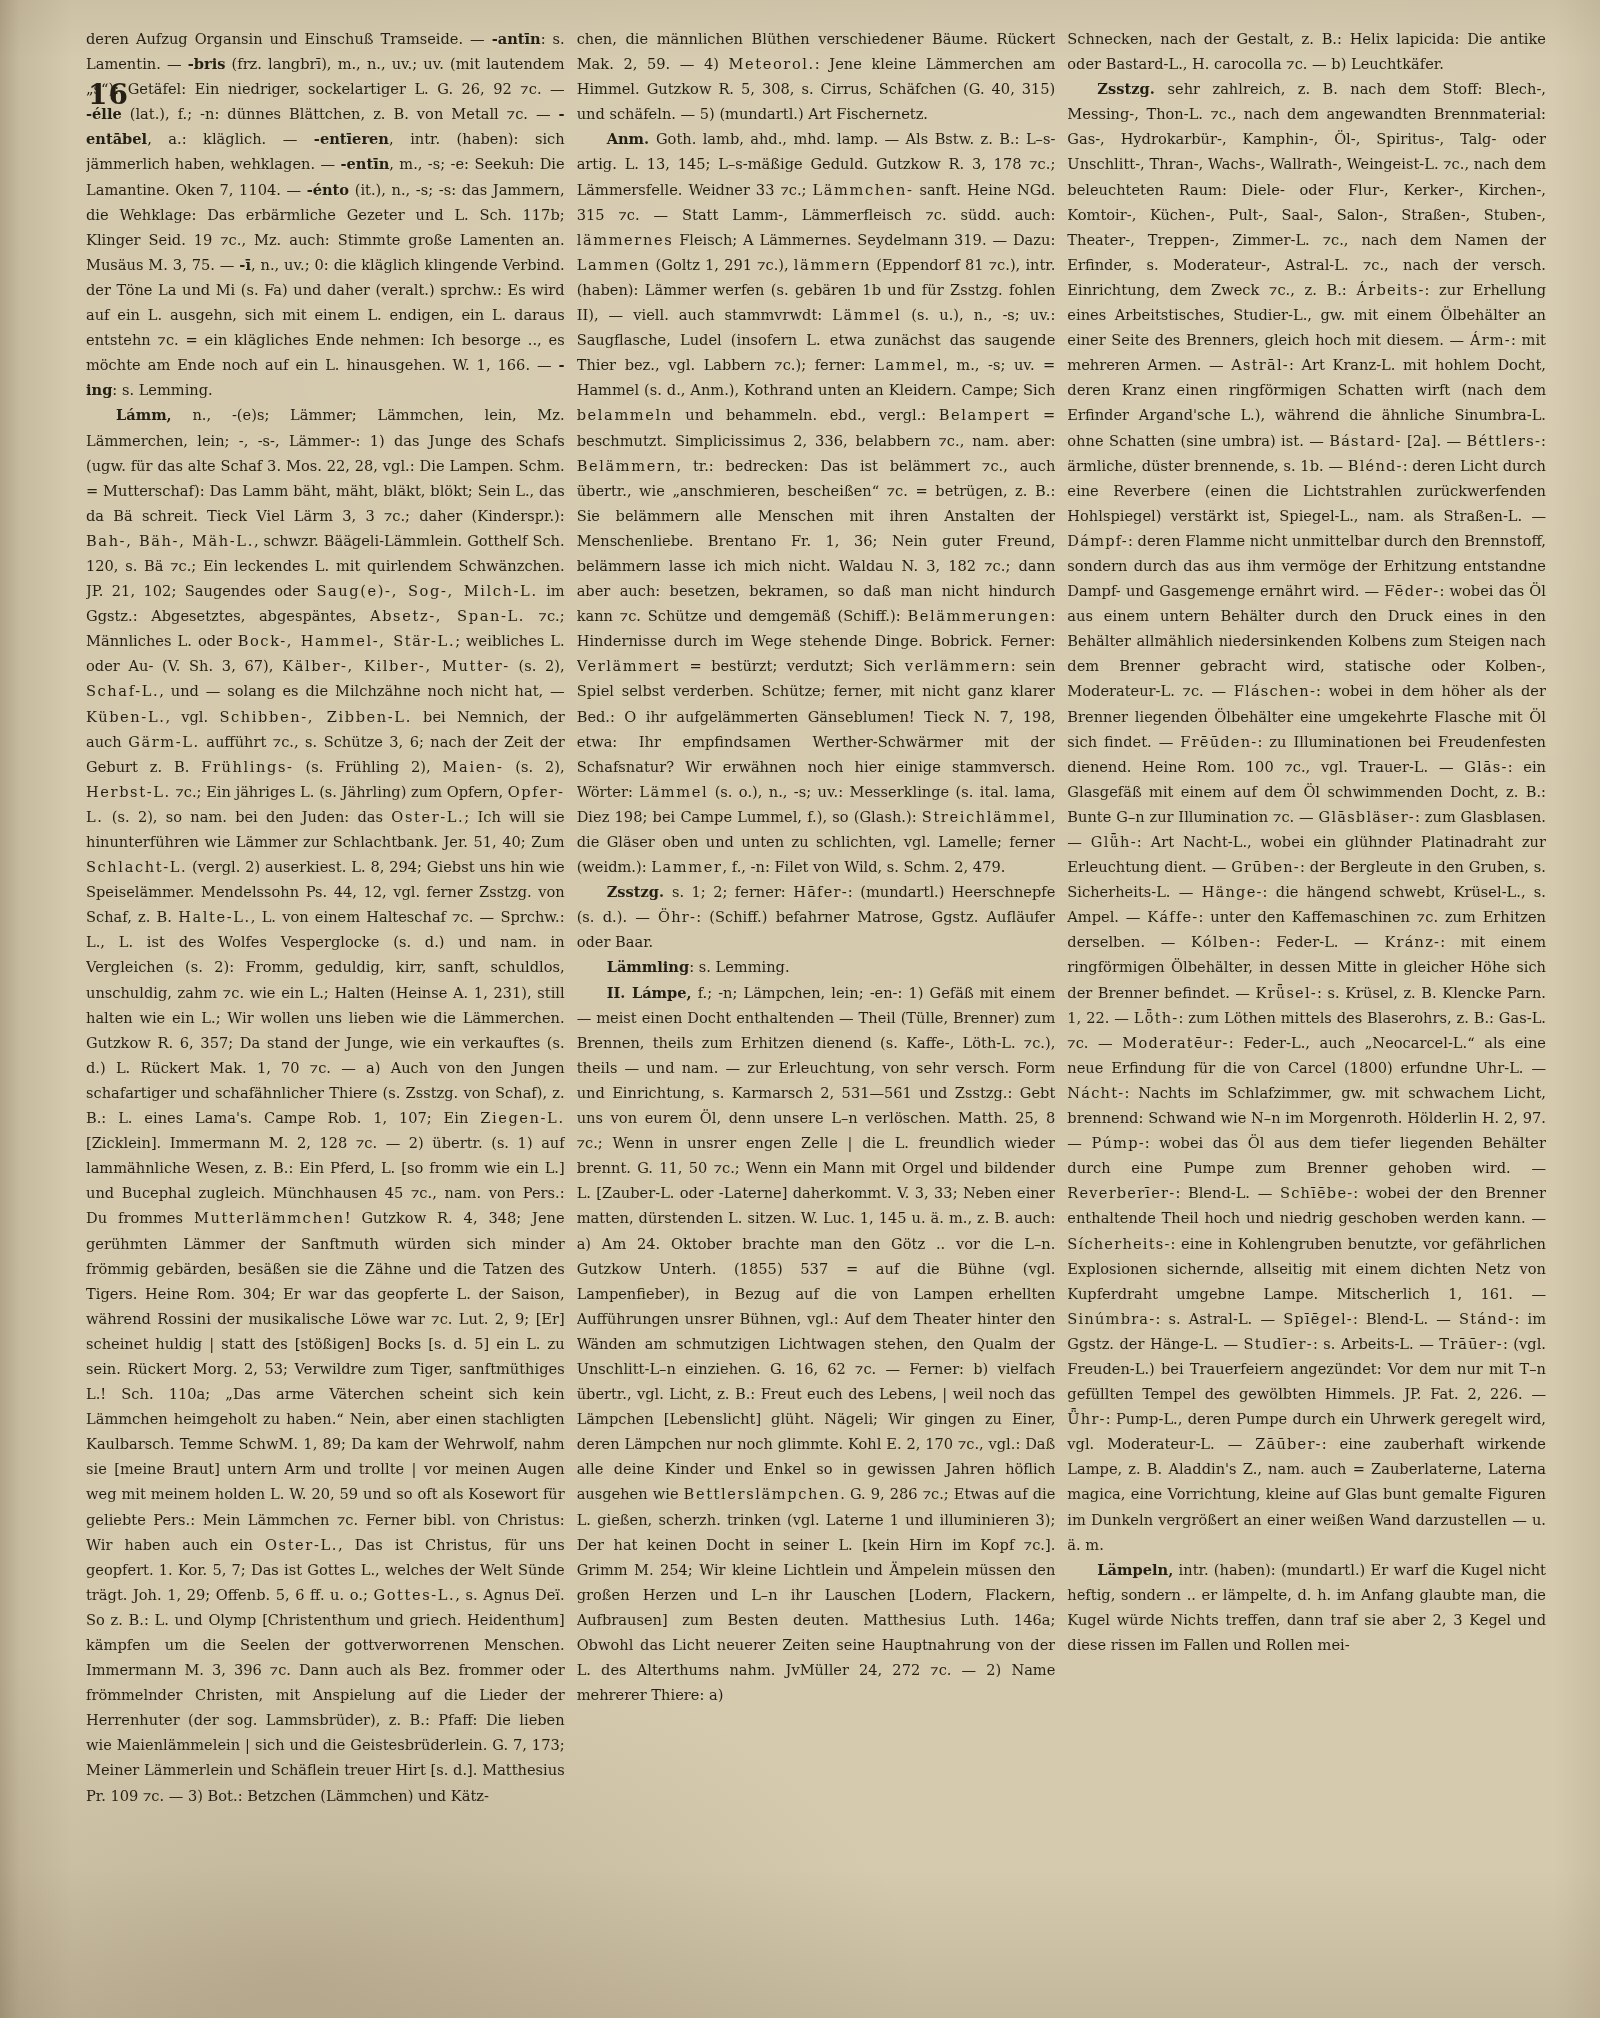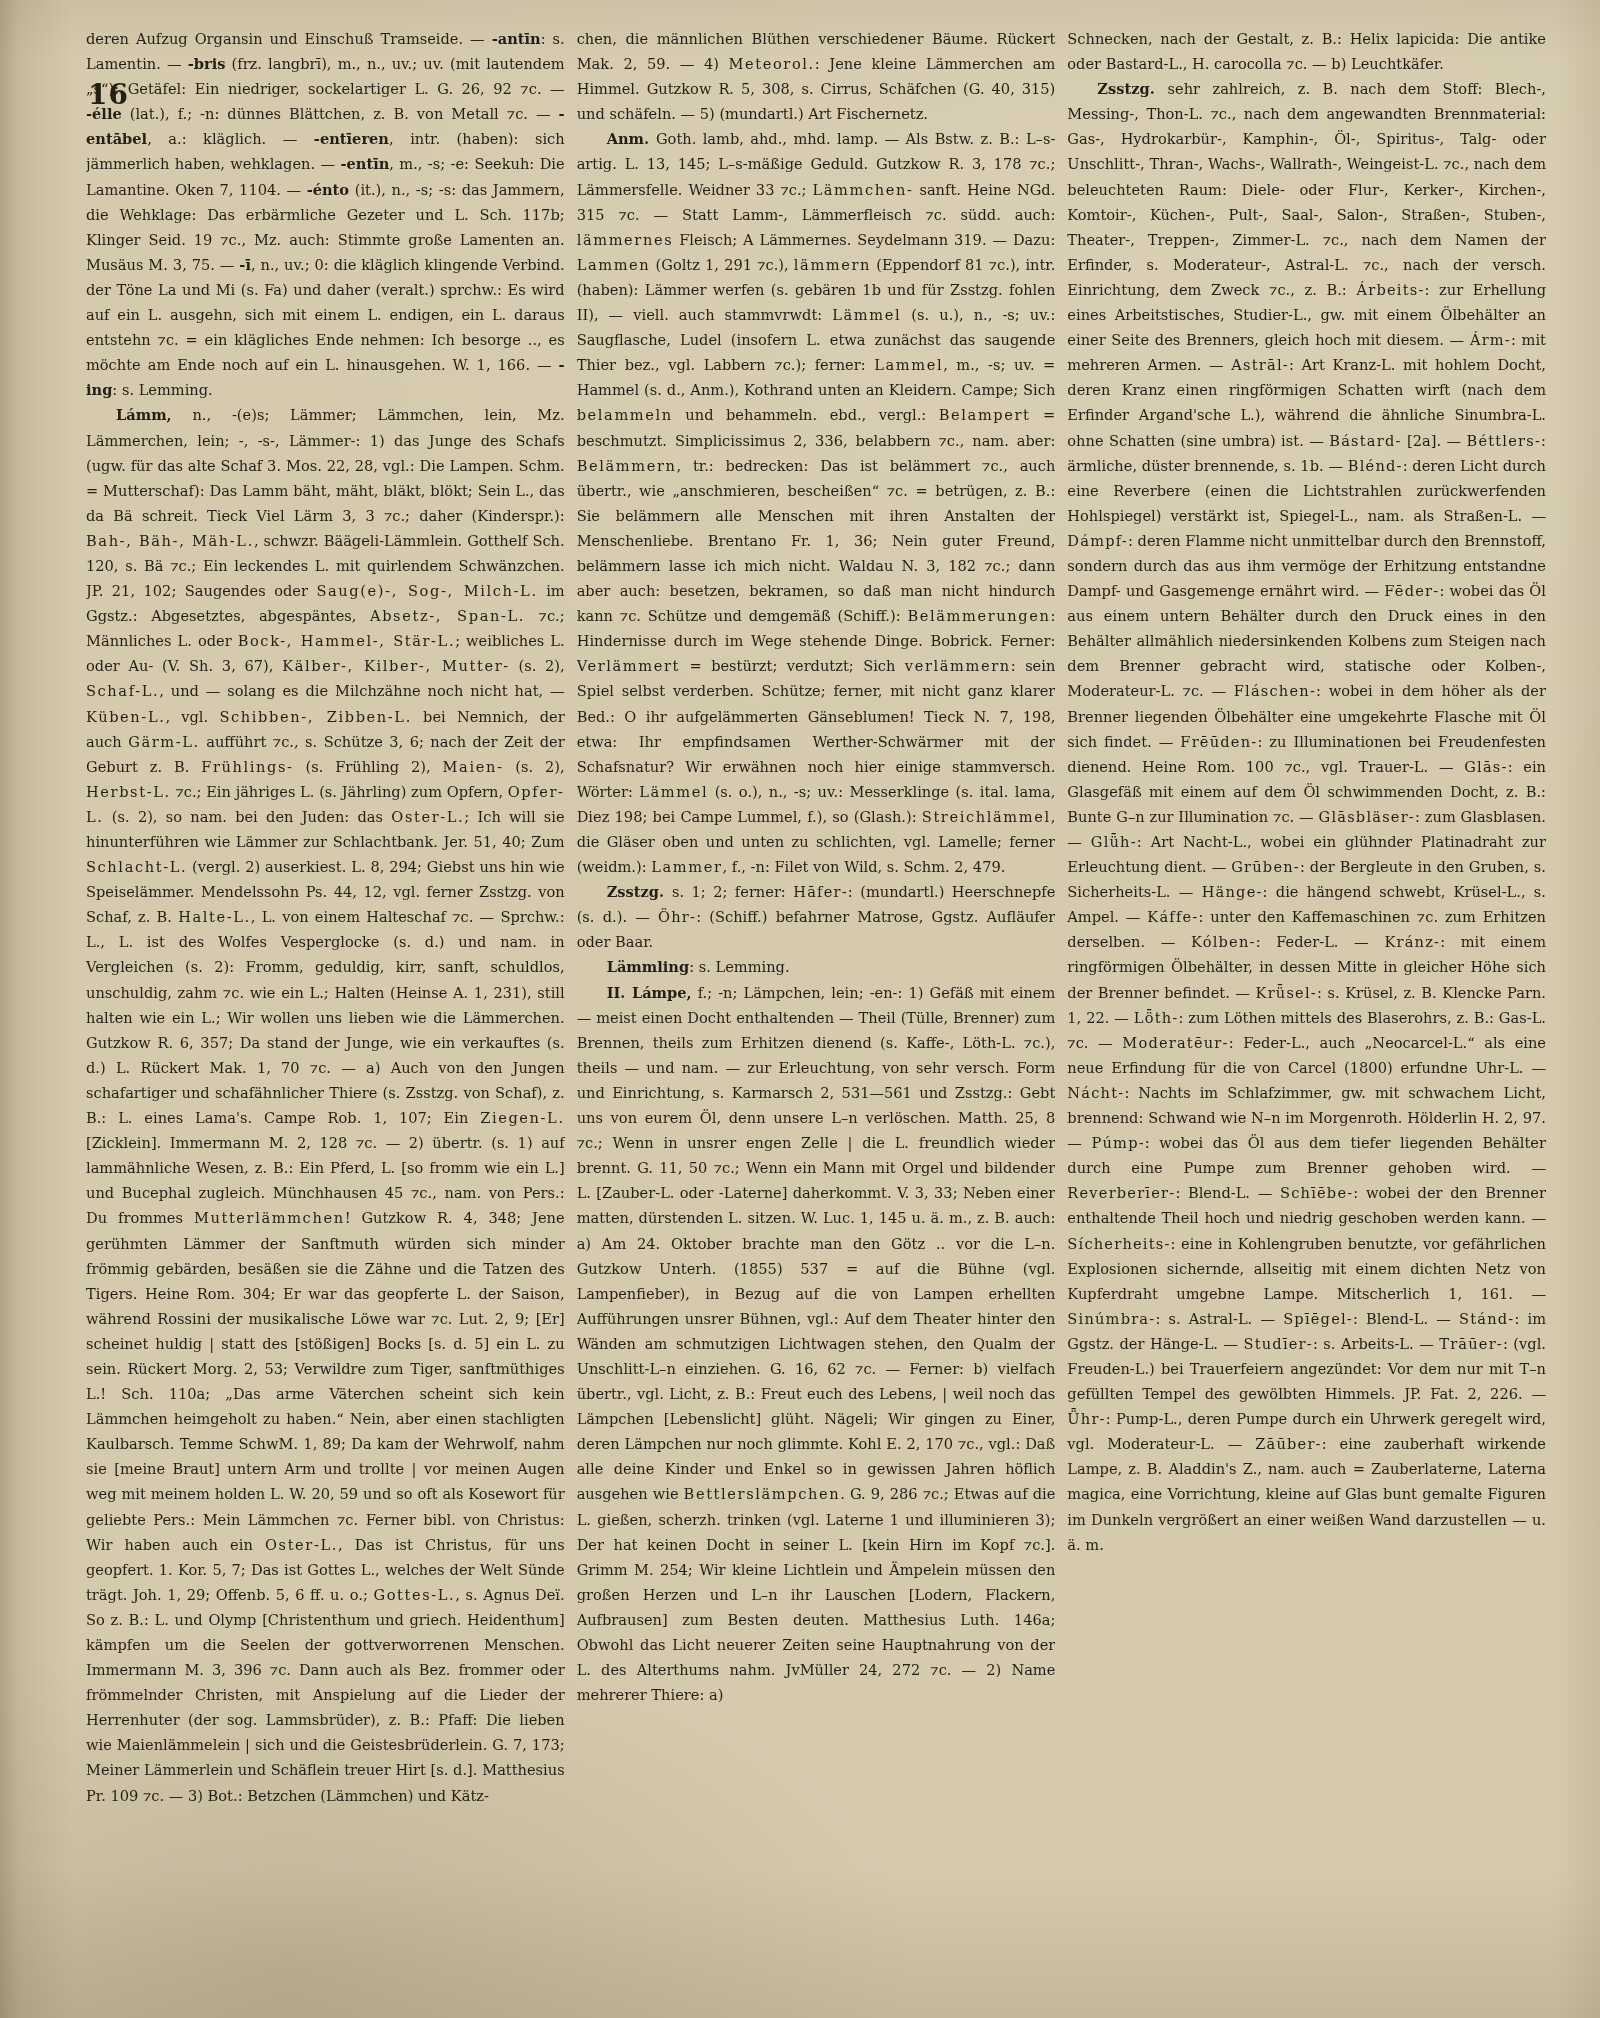--- a/index.html
+++ b/index.html
@@ -63,15 +63,16 @@
     <div class="col">
         <p class="para"><span>chen, die männlichen Blüthen verschiedener Bäume. Rückert Mak. 2, 59. — 4) </span><span class="sp">Meteorol.</span><span>: Jene kleine Lämmerchen am Himmel. Gutzkow R. 5, 308, s. Cirrus, Schäfchen (G. 40, 315) und schäfeln. — 5) (mundartl.) Art Fischernetz.</span></p>
         <p class="para indent"><span class="b">Anm. </span><span>Goth. lamb, ahd., mhd. lamp. — Als Bstw. z. B.: L–s-artig. L. 13, 145; L–s-mäßige Geduld. Gutzkow R. 3, 178 ⁊c.; Lämmersfelle. Weidner 33 ⁊c.; </span><span class="sp">Lämmchen-</span><span> sanft. Heine NGd. 315 ⁊c. — Statt Lamm-, Lämmerfleisch ⁊c. südd. auch: </span><span class="sp">lämmernes</span><span> Fleisch; A Lämmernes. Seydelmann 319. — Dazu: </span><span class="sp">Lammen</span><span> (Goltz 1, 291 ⁊c.), </span><span class="sp">lämmern</span><span> (Eppendorf 81 ⁊c.), intr. (haben): Lämmer werfen (s. gebären 1b und für Zsstzg. fohlen II), — viell. auch stammvrwdt: </span><span class="sp">Lämmel</span><span> (s. u.), n., -s; uv.: Saugflasche, Ludel (insofern L. etwa zunächst das saugende Thier bez., vgl. Labbern ⁊c.); ferner: </span><span class="sp">Lammel</span><span>, m., -s; uv. = Hammel (s. d., Anm.), Kothrand unten an Kleidern. Campe; Sich </span><span class="sp">belammeln</span><span> und behammeln. ebd., vergl.: </span><span class="sp">Belampert</span><span> = beschmutzt. Simplicissimus 2, 336, belabbern ⁊c., nam. aber: </span><span class="sp">Belämmern</span><span>, tr.: bedrecken: Das ist belämmert ⁊c., auch übertr., wie „anschmieren, bescheißen“ ⁊c. = betrügen, z. B.: Sie belämmern alle Menschen mit ihren Anstalten der Menschenliebe. Brentano Fr. 1, 36; Nein guter Freund, belämmern lasse ich mich nicht. Waldau N. 3, 182 ⁊c.; dann aber auch: besetzen, bekramen, so daß man nicht hindurch kann ⁊c. Schütze und demgemäß (Schiff.): </span><span class="sp">Belämmerungen</span><span>: Hindernisse durch im Wege stehende Dinge. Bobrick. Ferner: </span><span class="sp">Verlämmert</span><span> = bestürzt; verdutzt; Sich </span><span class="sp">verlämmern</span><span>: sein Spiel selbst verderben. Schütze; ferner, mit nicht ganz klarer Bed.: O ihr aufgelämmerten Gänseblumen! Tieck N. 7, 198, etwa: Ihr empfindsamen Werther-Schwärmer mit der Schafsnatur? Wir erwähnen noch hier einige stammversch. Wörter: </span><span class="sp">Lämmel</span><span> (s. o.), n., -s; uv.: Messerklinge (s. ital. lama, Diez 198; bei Campe Lummel, f.), so (Glash.): </span><span class="sp">Streichlämmel</span><span>, die Gläser oben und unten zu schlichten, vgl. Lamelle; ferner (weidm.): </span><span class="sp">Lammer</span><span>, f., -n: Filet von Wild, s. Schm. 2, 479.</span></p>
         <p class="para indent"><span class="b">Zsstzg. </span><span>s. 1; 2; ferner: </span><span class="g">Hāfer-</span><span>: (mundartl.) Heerschnepfe (s. d.). — </span><span class="g">Öhr-</span><span>: (Schiff.) befahrner Matrose, Ggstz. Aufläufer oder Baar.</span></p>
         <p class="para indent"><span class="b">Lämmling</span><span>: s. Lemming.</span></p>
         <p class="para indent"><span class="b">II. Lámpe,</span><span> f.; -n; Lämpchen, lein; -en-: 1) Gefäß mit einem — meist einen Docht enthaltenden — Theil (Tülle, Brenner) zum Brennen, theils zum Erhitzen dienend (s. Kaffe-, Löth-L. ⁊c.), theils — und nam. — zur Erleuchtung, von sehr versch. Form und Einrichtung, s. Karmarsch 2, 531—561 und Zsstzg.: Gebt uns von eurem Öl, denn unsere L–n verlöschen. Matth. 25, 8 ⁊c.; Wenn in unsrer engen Zelle | die L. freundlich wieder brennt. G. 11, 50 ⁊c.; Wenn ein Mann mit Orgel und bildender L. [Zauber-L. oder -Laterne] daherkommt. V. 3, 33; Neben einer matten, dürstenden L. sitzen. W. Luc. 1, 145 u. ä. m., z. B. auch: a) Am 24. Oktober brachte man den Götz .. vor die L–n. Gutzkow Unterh. (1855) 537 = auf die Bühne (vgl. Lampenfieber), in Bezug auf die von Lampen erhellten Aufführungen unsrer Bühnen, vgl.: Auf dem Theater hinter den Wänden am schmutzigen Lichtwagen stehen, den Qualm der Unschlitt-L–n einziehen. G. 16, 62 ⁊c. — Ferner: b) vielfach übertr., vgl. Licht, z. B.: Freut euch des Lebens, | weil noch das Lämpchen [Lebenslicht] glüht. Nägeli; Wir gingen zu Einer, deren Lämpchen nur noch glimmte. Kohl E. 2, 170 ⁊c., vgl.: Daß alle deine Kinder und Enkel so in gewissen Jahren höflich ausgehen wie </span><span class="sp">Bettlerslämpchen</span><span>. G. 9, 286 ⁊c.; Etwas auf die L. gießen, scherzh. trinken (vgl. Laterne 1 und illuminieren 3); Der hat keinen Docht in seiner L. [kein Hirn im Kopf ⁊c.]. Grimm M. 254; Wir kleine Lichtlein und Ämpelein müssen den großen Herzen und L–n ihr Lauschen [Lodern, Flackern, Aufbrausen] zum Besten deuten. Matthesius Luth. 146a; Obwohl das Licht neuerer Zeiten seine Hauptnahrung von der L. des Alterthums nahm. JvMüller 24, 272 ⁊c. — 2) Name mehrerer Thiere: a)</span></p>
       </div>
     <div class="col">
         <p class="para"><span>Schnecken, nach der Gestalt, z. B.: Helix lapicida: Die antike oder Bastard-L., H. carocolla ⁊c. — b) Leuchtkäfer.</span></p>
         <p class="para indent"><span class="b">Zsstzg. </span><span>sehr zahlreich, z. B. nach dem Stoff: Blech-, Messing-, Thon-L. ⁊c., nach dem angewandten Brennmaterial: Gas-, Hydrokarbür-, Kamphin-, Öl-, Spiritus-, Talg- oder Unschlitt-, Thran-, Wachs-, Wallrath-, Weingeist-L. ⁊c., nach dem beleuchteten Raum: Diele- oder Flur-, Kerker-, Kirchen-, Komtoir-, Küchen-, Pult-, Saal-, Salon-, Straßen-, Stuben-, Theater-, Treppen-, Zimmer-L. ⁊c., nach dem Namen der Erfinder, s. Moderateur-, Astral-L. ⁊c., nach der versch. Einrichtung, dem Zweck ⁊c., z. B.: </span><span class="g">Árbeits-</span><span>: zur Erhellung eines Arbeitstisches, Studier-L., gw. mit einem Ölbehälter an einer Seite des Brenners, gleich hoch mit diesem. — </span><span class="g">Árm-</span><span>: mit mehreren Armen. — </span><span class="g">Astrāl-</span><span>: Art Kranz-L. mit hohlem Docht, deren Kranz einen ringförmigen Schatten wirft (nach dem Erfinder Argand'sche L.), während die ähnliche Sinumbra-L. ohne Schatten (sine umbra) ist. — </span><span class="g">Bástard-</span><span> [2a]. — </span><span class="g">Béttlers-</span><span>: ärmliche, düster brennende, s. 1b. — </span><span class="g">Blénd-</span><span>: deren Licht durch eine Reverbere (einen die Lichtstrahlen zurückwerfenden Hohlspiegel) verstärkt ist, Spiegel-L., nam. als Straßen-L. — </span><span class="g">Dámpf-</span><span>: deren Flamme nicht unmittelbar durch den Brennstoff, sondern durch das aus ihm vermöge der Erhitzung entstandne Dampf- und Gasgemenge ernährt wird. — </span><span class="g">Fēder-</span><span>: wobei das Öl aus einem untern Behälter durch den Druck eines in den Behälter allmählich niedersinkenden Kolbens zum Steigen nach dem Brenner gebracht wird, statische oder Kolben-, Moderateur-L. ⁊c. — </span><span class="g">Fláschen-</span><span>: wobei in dem höher als der Brenner liegenden Ölbehälter eine umgekehrte Flasche mit Öl sich findet. — </span><span class="g">Frēūden-</span><span>: zu Illuminationen bei Freudenfesten dienend. Heine Rom. 100 ⁊c., vgl. Trauer-L. — </span><span class="g">Glās-</span><span>: ein Glasgefäß mit einem auf dem Öl schwimmenden Docht, z. B.: Bunte G–n zur Illumination ⁊c. — </span><span class="g">Glāsbläser-</span><span>: zum Glasblasen. — </span><span class="g">Glǖh-</span><span>: Art Nacht-L., wobei ein glühnder Platinadraht zur Erleuchtung dient. — </span><span class="g">Grūben-</span><span>: der Bergleute in den Gruben, s. Sicherheits-L. — </span><span class="g">Hänge-</span><span>: die hängend schwebt, Krüsel-L., s. Ampel. — </span><span class="g">Káffe-</span><span>: unter den Kaffemaschinen ⁊c. zum Erhitzen derselben. — </span><span class="g">Kólben-</span><span>: Feder-L. — </span><span class="g">Kránz-</span><span>: mit einem ringförmigen Ölbehälter, in dessen Mitte in gleicher Höhe sich der Brenner befindet. — </span><span class="g">Krǖsel-</span><span>: s. Krüsel, z. B. Klencke Parn. 1, 22. — </span><span class="g">Lȫth-</span><span>: zum Löthen mittels des Blaserohrs, z. B.: Gas-L. ⁊c. — </span><span class="g">Moderatēur-</span><span>: Feder-L., auch „Neocarcel-L.“ als eine neue Erfindung für die von Carcel (1800) erfundne Uhr-L. — </span><span class="g">Nácht-</span><span>: Nachts im Schlafzimmer, gw. mit schwachem Licht, brennend: Schwand wie N–n im Morgenroth. Hölderlin H. 2, 97. — </span><span class="g">Púmp-</span><span>: wobei das Öl aus dem tiefer liegenden Behälter durch eine Pumpe zum Brenner gehoben wird. — </span><span class="g">Reverberīer-</span><span>: Blend-L. — </span><span class="g">Schīēbe-</span><span>: wobei der den Brenner enthaltende Theil hoch und niedrig geschoben werden kann. — </span><span class="g">Sícherheits-</span><span>: eine in Kohlengruben benutzte, vor gefährlichen Explosionen sichernde, allseitig mit einem dichten Netz von Kupferdraht umgebne Lampe. Mitscherlich 1, 161. — </span><span class="g">Sinúmbra-</span><span>: s. Astral-L. — </span><span class="g">Spīēgel-</span><span>: Blend-L. — </span><span class="g">Stánd-</span><span>: im Ggstz. der Hänge-L. — </span><span class="g">Studīer-</span><span>: s. Arbeits-L. — </span><span class="g">Trāūer-</span><span>: (vgl. Freuden-L.) bei Trauerfeiern angezündet: Vor dem nur mit T–n gefüllten Tempel des gewölbten Himmels. JP. Fat. 2, 226. — </span><span class="g">Ǖhr-</span><span>: Pump-L., deren Pumpe durch ein Uhrwerk geregelt wird, vgl. Moderateur-L. — </span><span class="g">Zāūber-</span><span>: eine zauberhaft wirkende Lampe, z. B. Aladdin's Z., nam. auch = Zauberlaterne, Laterna magica, eine Vorrichtung, kleine auf Glas bunt gemalte Figuren im Dunkeln vergrößert an einer weißen Wand darzustellen — u. ä. m.</span></p>
+        <p class="para indent"><span class="b">Lämpeln,</span><span> intr. (haben): (mundartl.) Er warf die Kugel nicht heftig, sondern .. er lämpelte, d. h. im Anfang glaubte man, die Kugel würde Nichts treffen, dann traf sie aber 2, 3 Kegel und diese rissen im Fallen und Rollen mei-</span></p>
       </div>
   </div>
 </div>
 
 </body></html>

